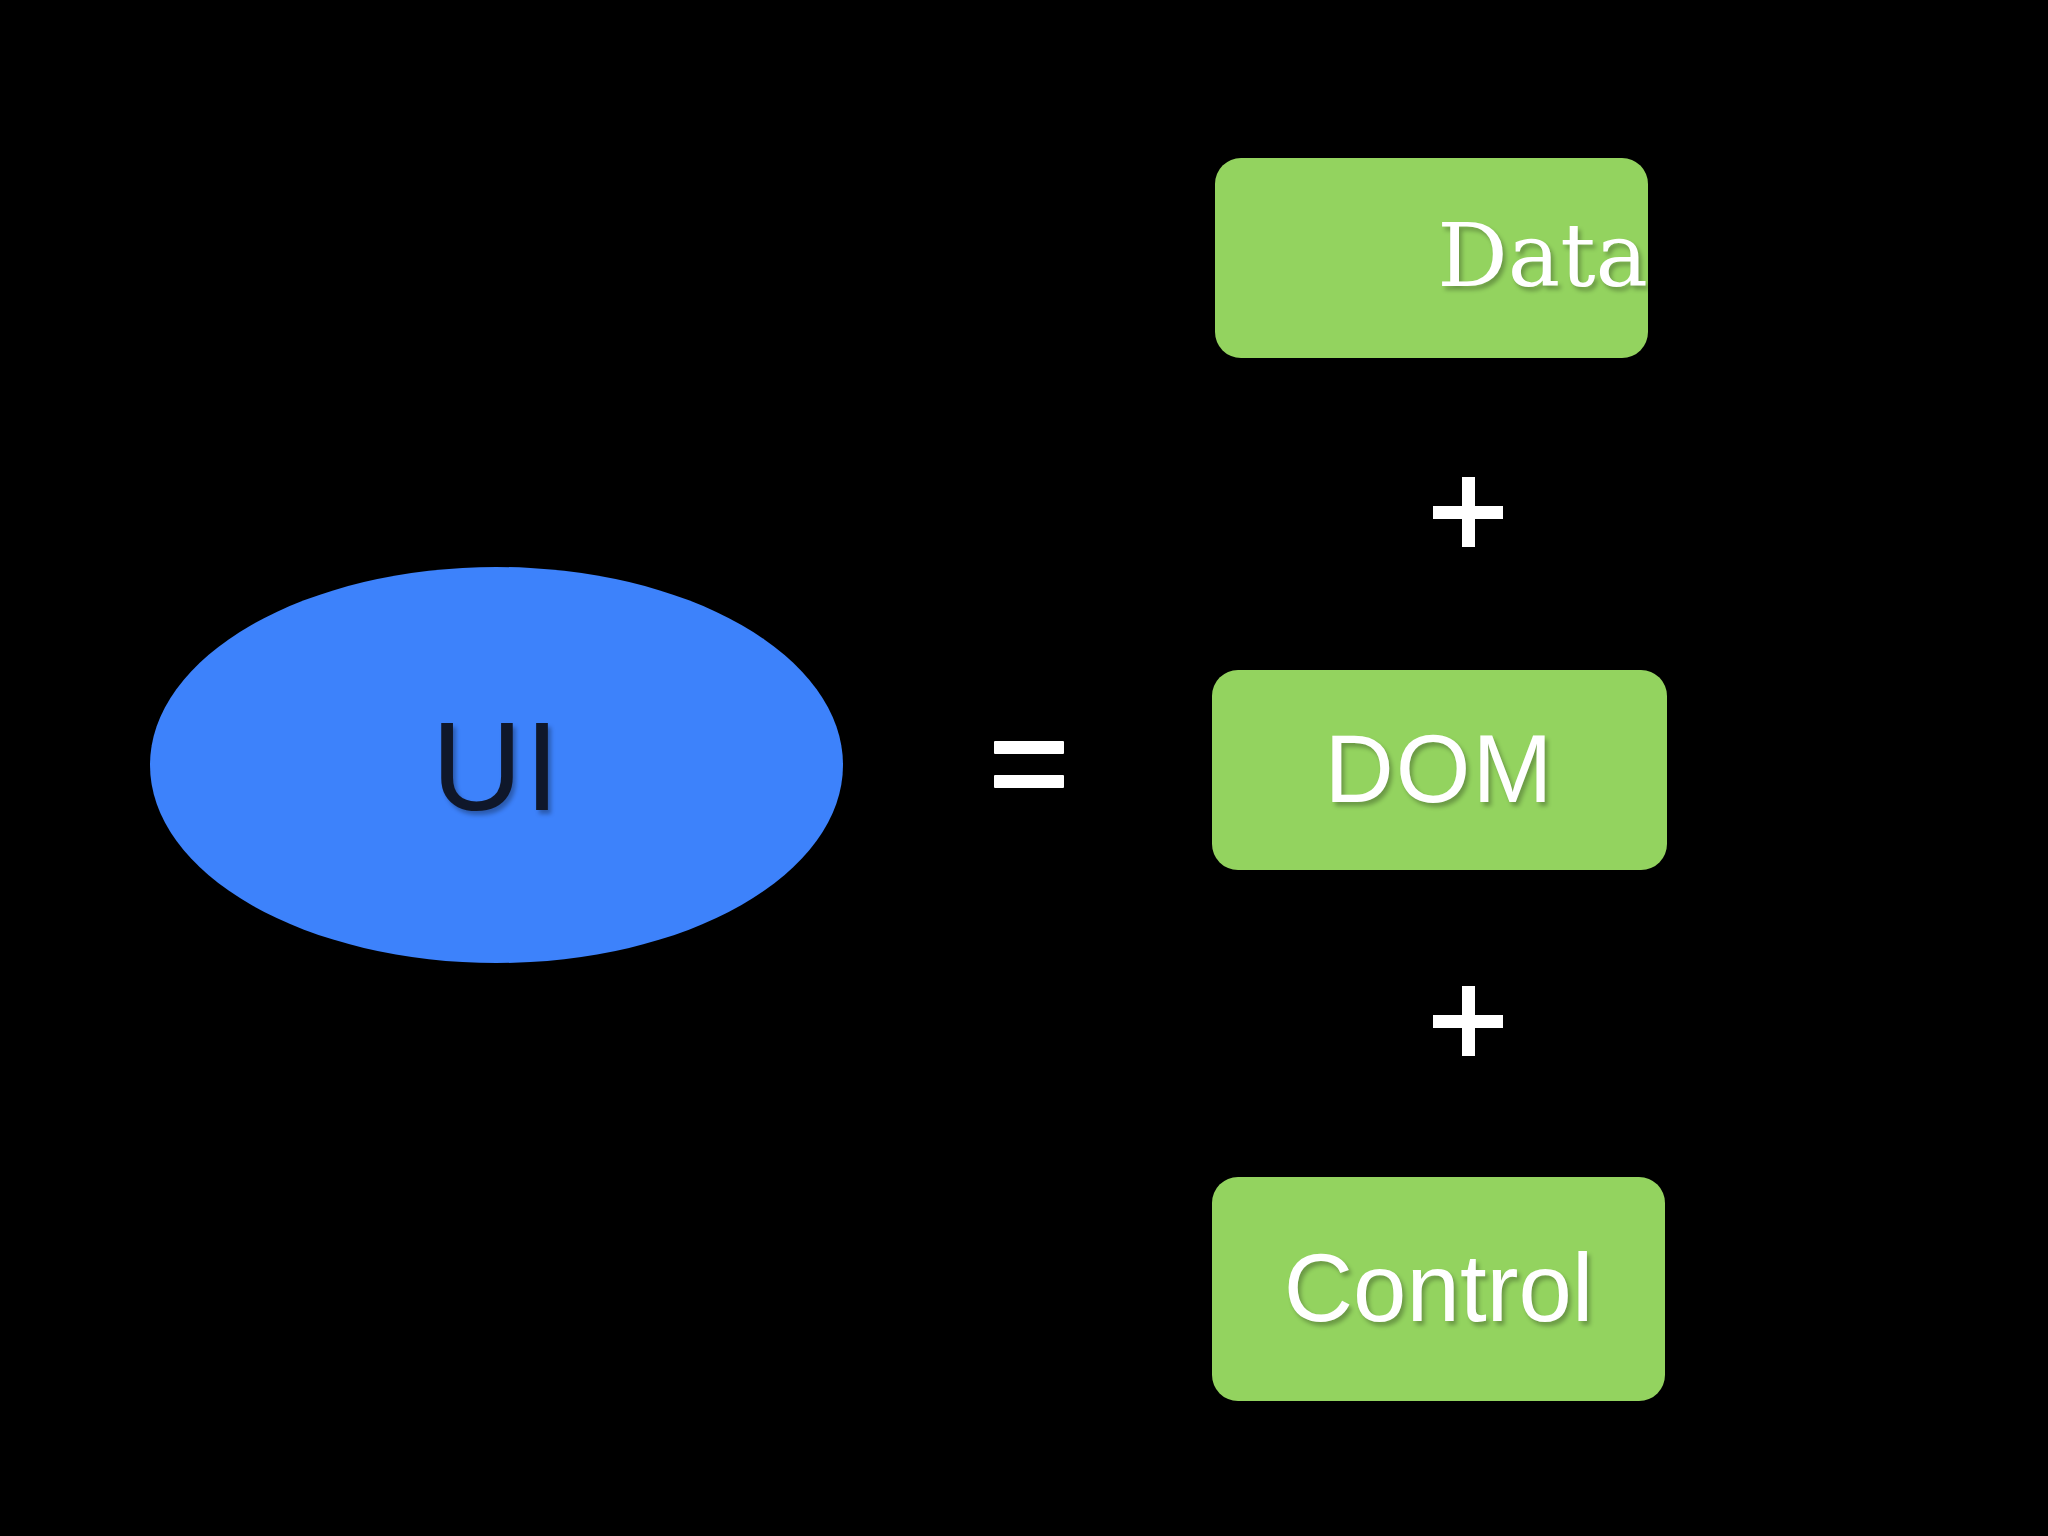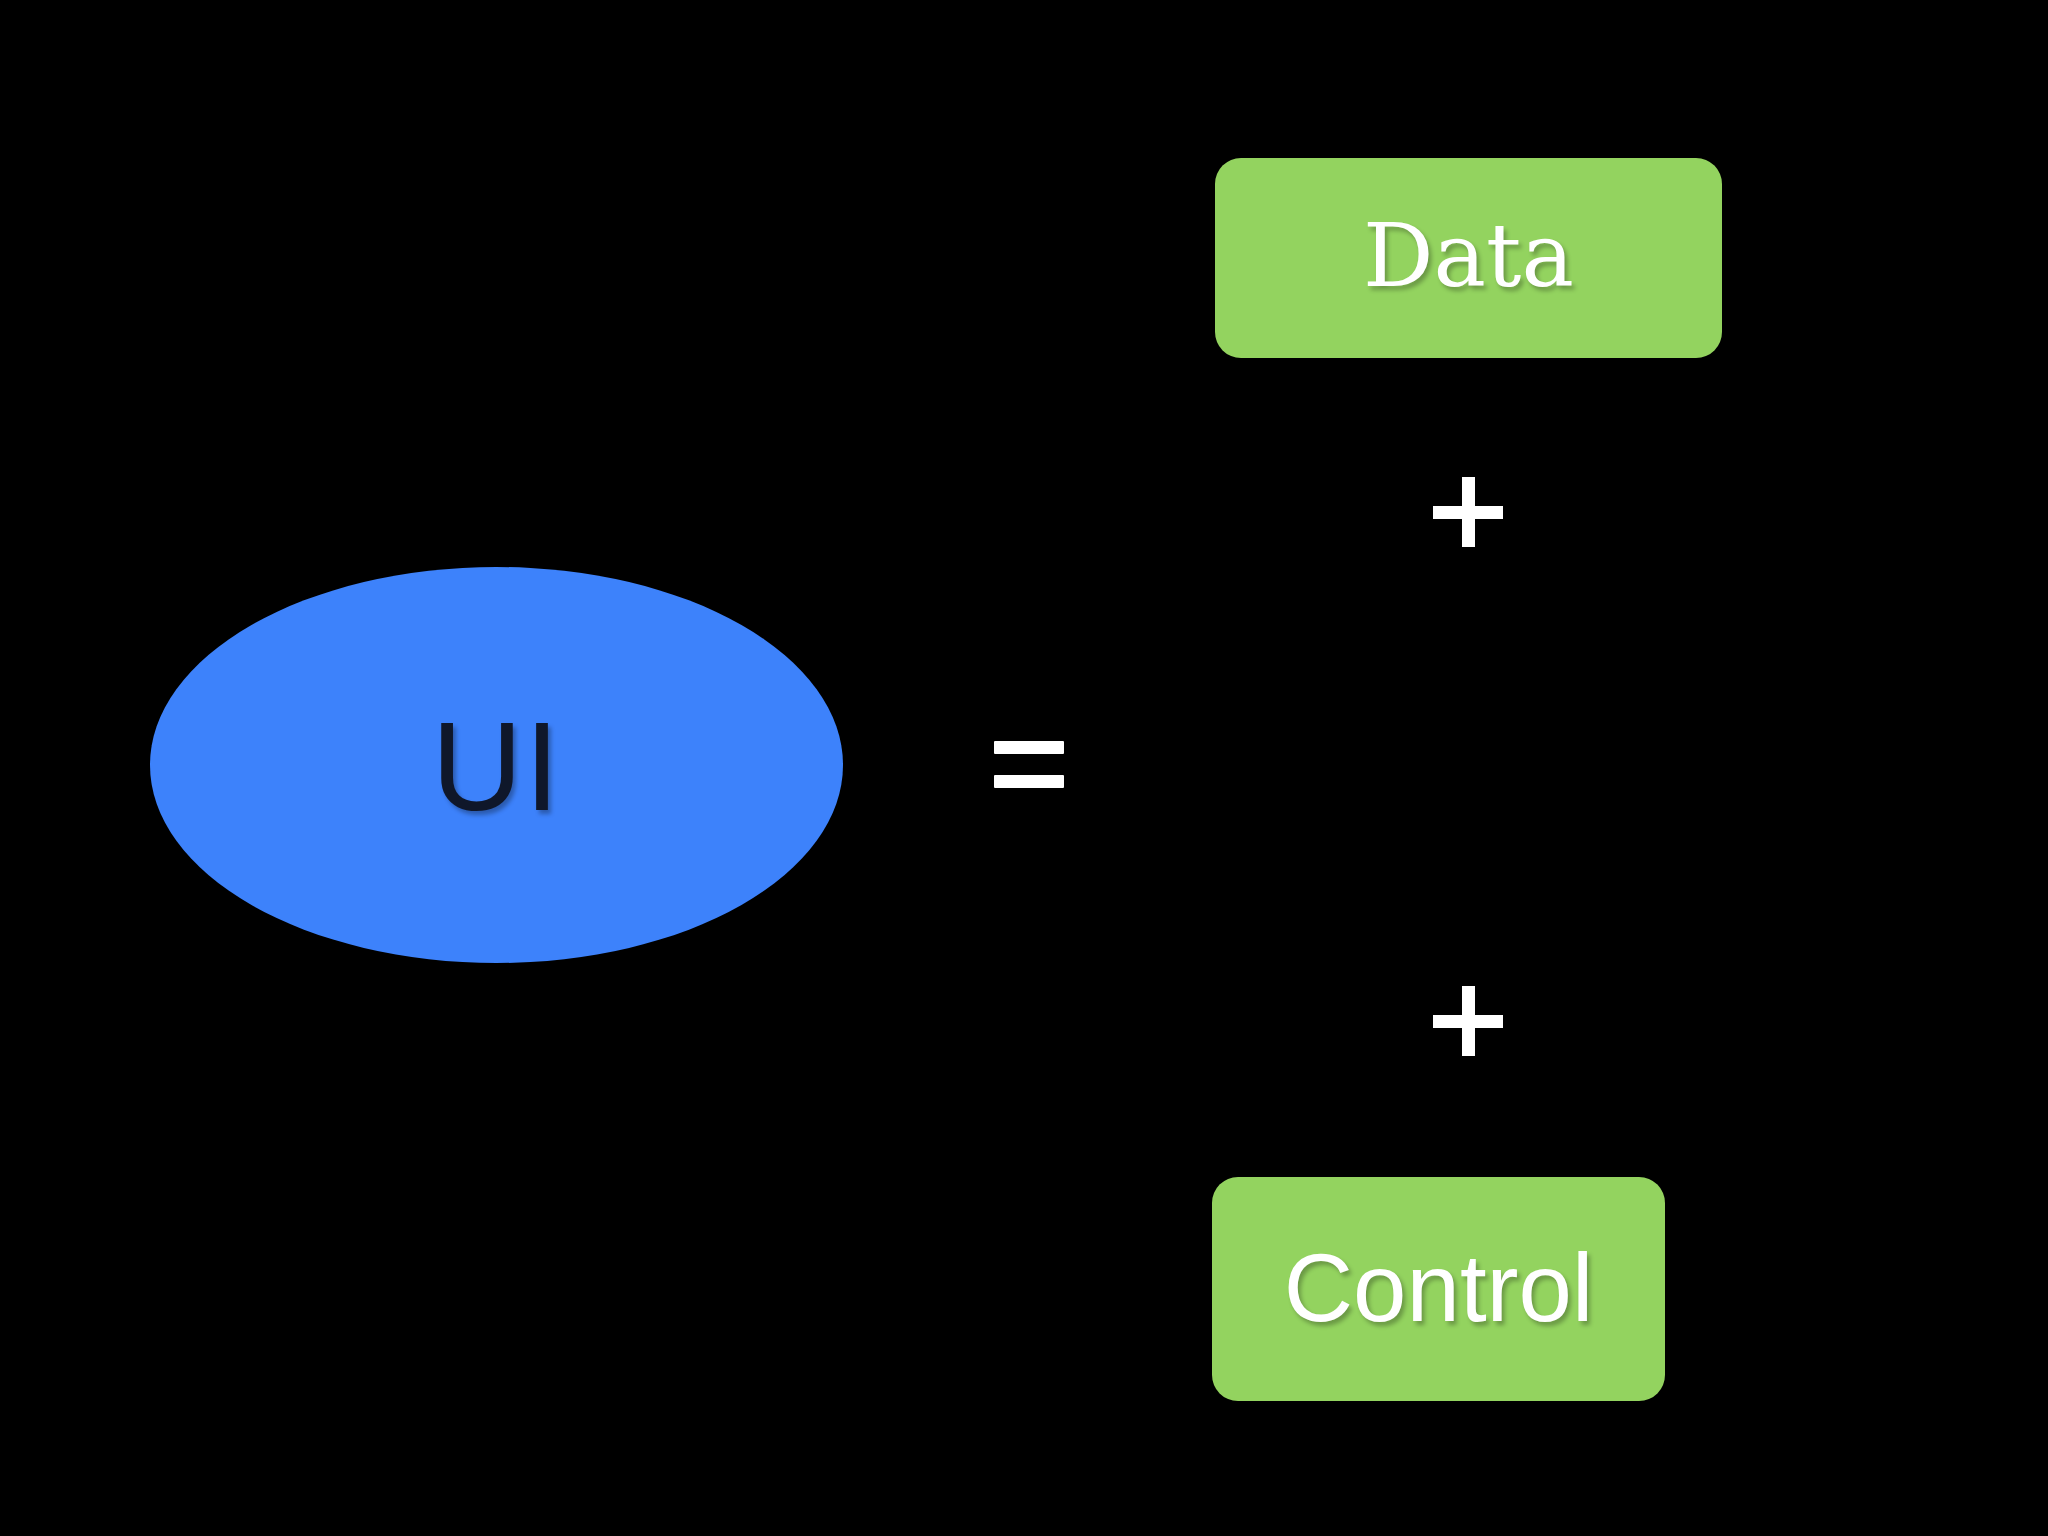--- a/index.html
+++ b/index.html
@@ -54,22 +54,23 @@
   }
   .node-box .node-label {
     color: #ffffff;
     line-height: 1;
     text-shadow: 3px 4px 4px rgba(0,0,0,0.28);
   }
 
   #box-data {
     left: 1215px;
     top: 158px;
-    width: 507px;
+    width: 433px;
     height: 200px;
+    justify-content: flex-end;
   }
   #box-data .node-label {
     font-family: "DejaVu Serif", "Liberation Serif", serif;
     font-weight: 400;
     font-size: 88px;
     letter-spacing: 0px;
     transform: translateY(-2px);
   }
 
   #box-dom {
@@ -181,20 +182,23 @@
   <div class="node-box" id="box-data">
     <span class="node-label">Data</span>
   </div>
 
   <div class="op op-plus" id="op-plus-1">
     <span class="bar-h"></span>
     <span class="bar-v"></span>
     <span class="sr-text">+</span>
   </div>
 
+  <div class="node-box" id="box-dom">
+    <span class="node-label">DOM</span>
+  </div>
 
   <div class="op op-plus" id="op-plus-2">
     <span class="bar-h"></span>
     <span class="bar-v"></span>
     <span class="sr-text">+</span>
   </div>
 
   <div class="node-box" id="box-control">
     <span class="node-label">Control</span>
   </div>

